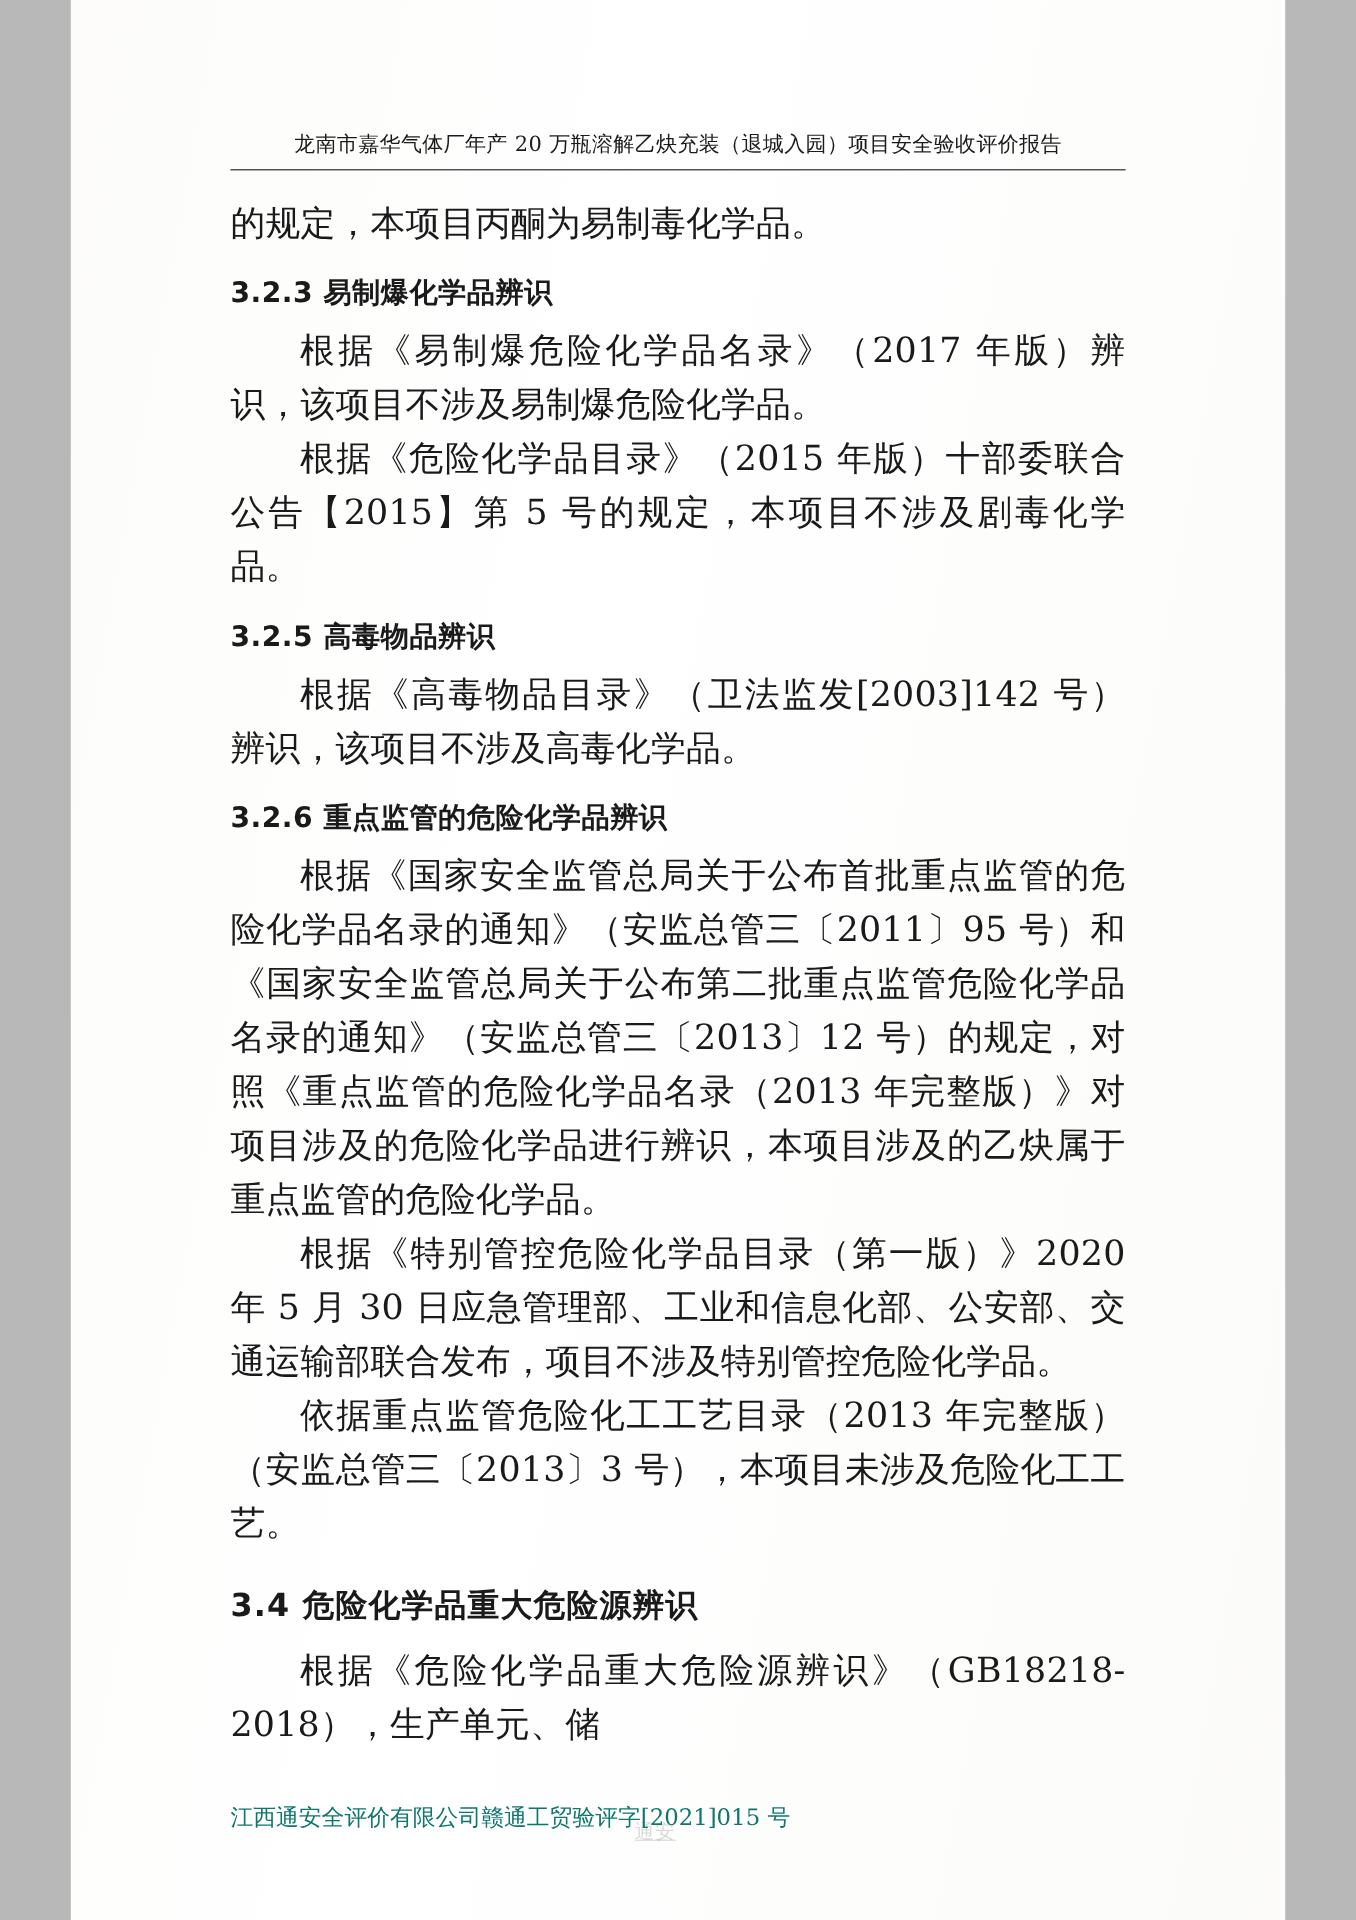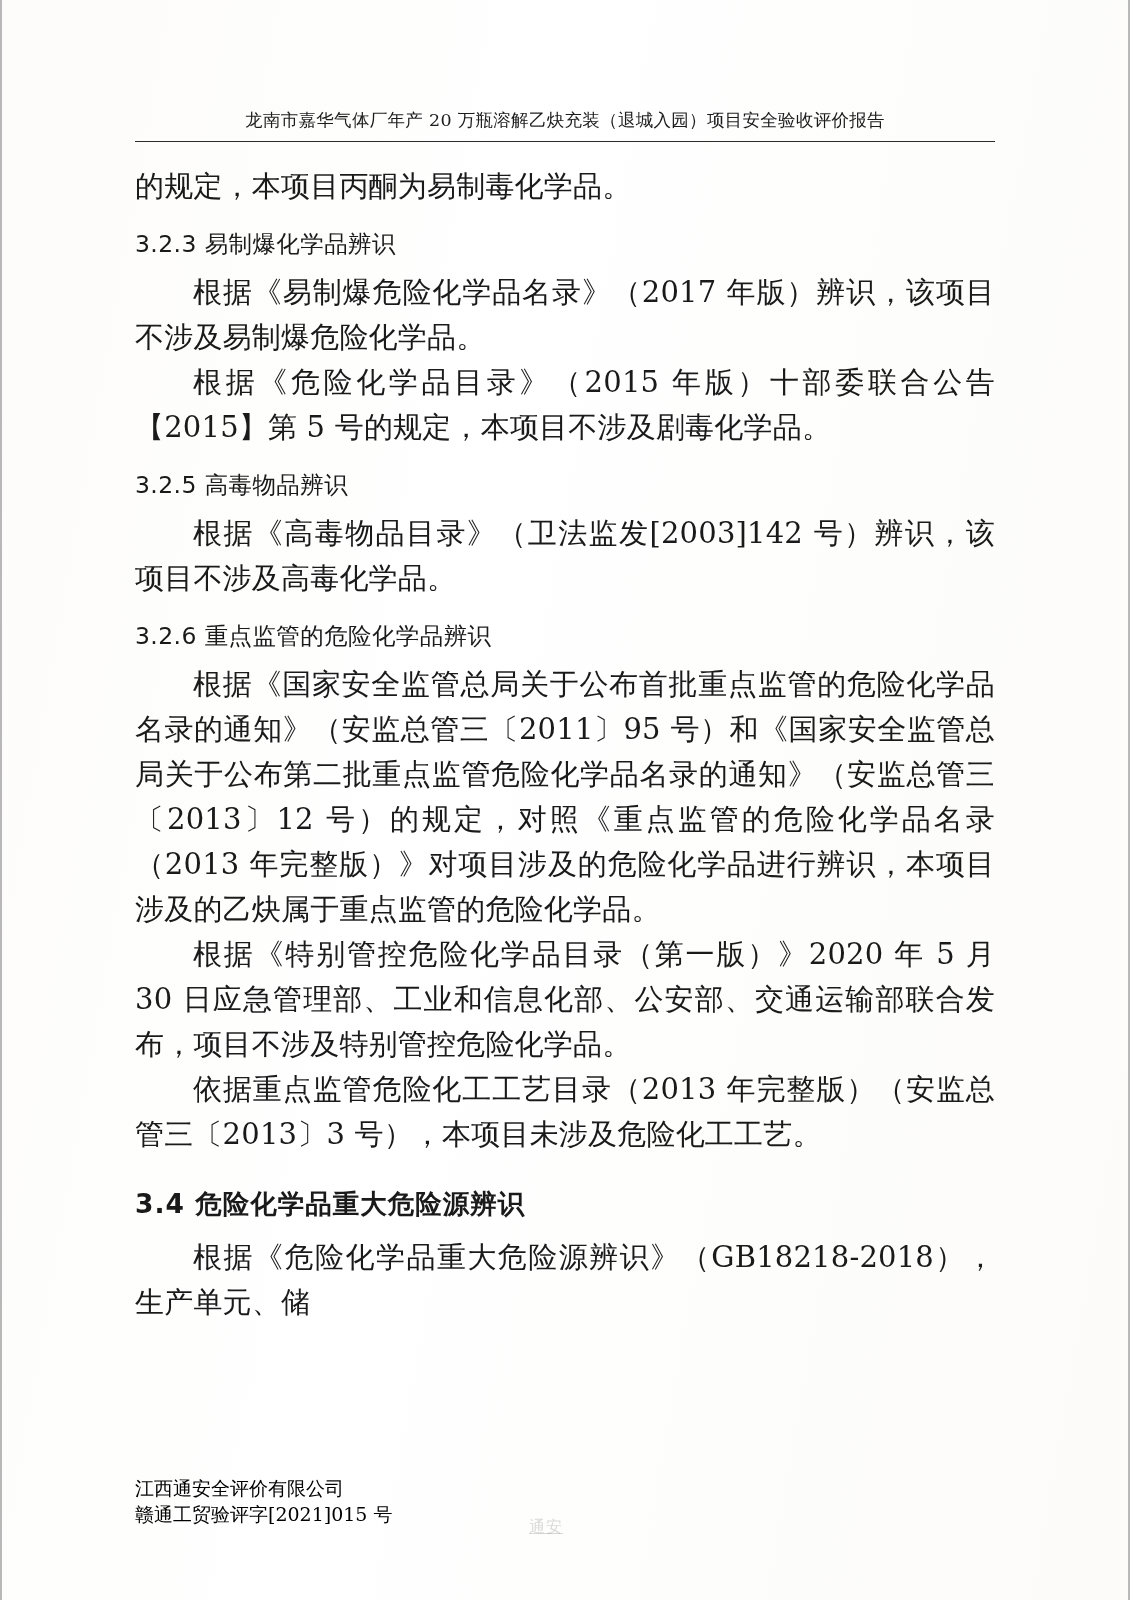--- a/index.html
+++ b/index.html
@@ -2,21 +2,21 @@
 <html lang="zh"><head>
 <meta charset="utf-8">
 <style>
   html, body {
     margin: 0;
     padding: 0;
     background: #b8b8b8;
   }
   .page {
     position: relative;
-    width: 1126px;
+    width: 1012px;
     height: 1600px;
     background: #ffffff;
     margin: 0 auto;
     box-sizing: border-box;
     font-family: "DejaVu Serif", "Liberation Serif", serif;
     color: #1a1a1a;
     overflow: hidden;
   }
   
   .page::before {
@@ -61,21 +61,21 @@
   .para.indent {
     text-indent: 2em;
   }
   .first-para {
     margin-top: 22px;
   }
 
   .h3 {
     font-size: 23.5px;
     line-height: 44px;
-    font-weight: normal;
+    font-weight: bold;
     margin: 13px 0 4px 0;
     letter-spacing: 0.4px;
     font-family: "DejaVu Sans", "Liberation Sans", sans-serif;
   }
   .h2 {
     font-size: 26.5px;
     line-height: 50px;
     font-weight: bold;
     margin: 22px 0 6px 0;
     letter-spacing: 1px;
@@ -84,22 +84,21 @@
 
   
   .footer {
     position: absolute;
     left: 133px;
     right: 133px;
     bottom: 72px;
     display: flex;
     align-items: baseline;
     font-size: 19px;
-    color: #000000;
-    flex-direction: column;
+    color: #0f766e;
   }
   .footer-center {
     position: absolute;
     left: 0;
     right: 0;
     text-align: center;
     font-size: 19px;
   }
   .footer-left, .footer-right {
     position: relative;

